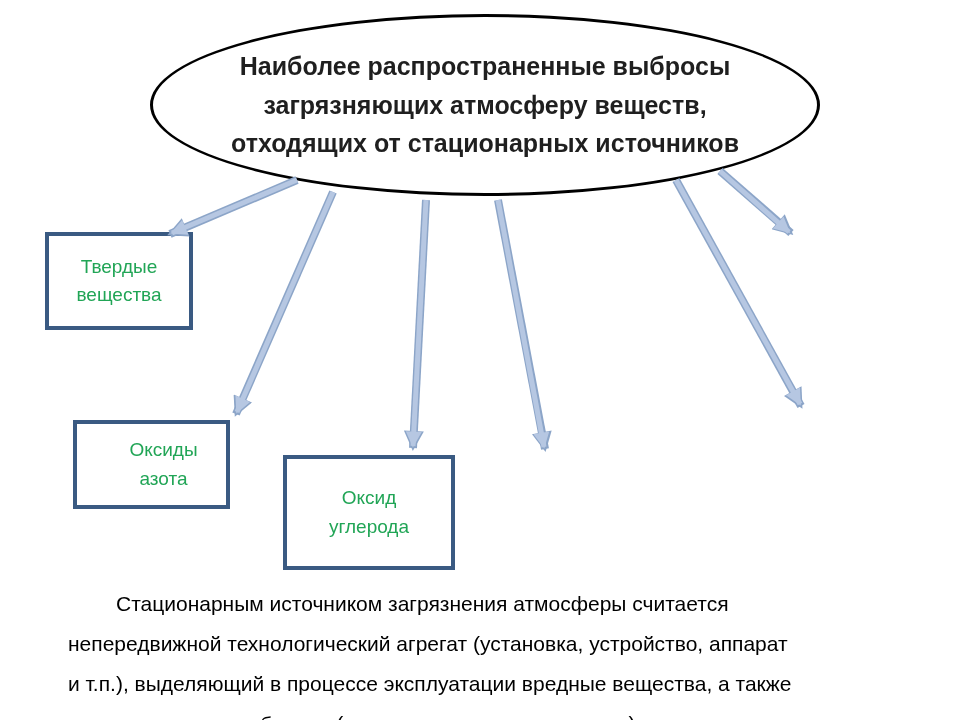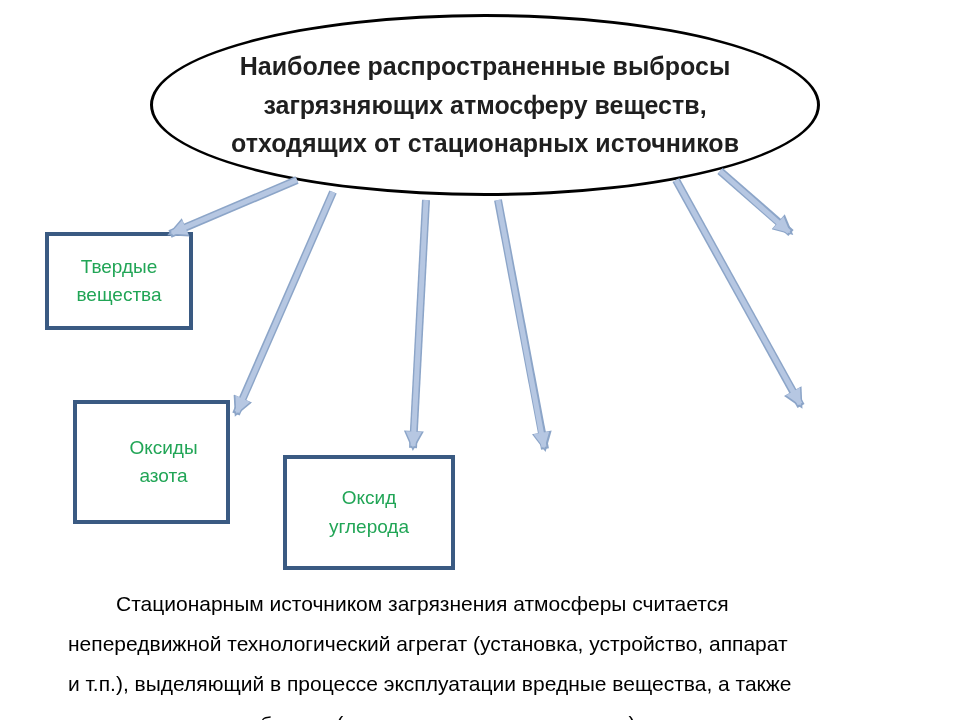--- a/index.html
+++ b/index.html
@@ -22,21 +22,21 @@
   .node{
     position:absolute;border:4px solid #3a5a82;background:#fff;
     display:flex;align-items:center;justify-content:center;
     box-sizing:border-box;z-index:2;
   }
   .node-label{
     white-space:pre-line;text-align:center;color:#21a556;
     font-size:19px;line-height:1.5;
   }
   .box-solid   {left:20px;  top:232px; width:148px; height:98px;margin-left:25px;}
-  .box-nitrogen{left:73px;  top:400px; width:157px; height:124px;padding-left:24px;}
+  .box-nitrogen{left:73px;  top:420px; width:157px; height:89px;padding-left:24px;}
   .box-carbon  {left:283px; top:455px; width:172px; height:115px;}
   .box-voc     {left:532px; top:457px; width:173px; height:115px;}
   .box-sulfur  {left:782px; top:233px; width:133px; height:97px;}
   .box-hydro   {left:795px; top:405px; width:135px; height:98px;}
   
   .arrows{
     position:absolute;left:0;top:0;width:960px;height:720px;
     z-index:3;pointer-events:none;
   }
   

